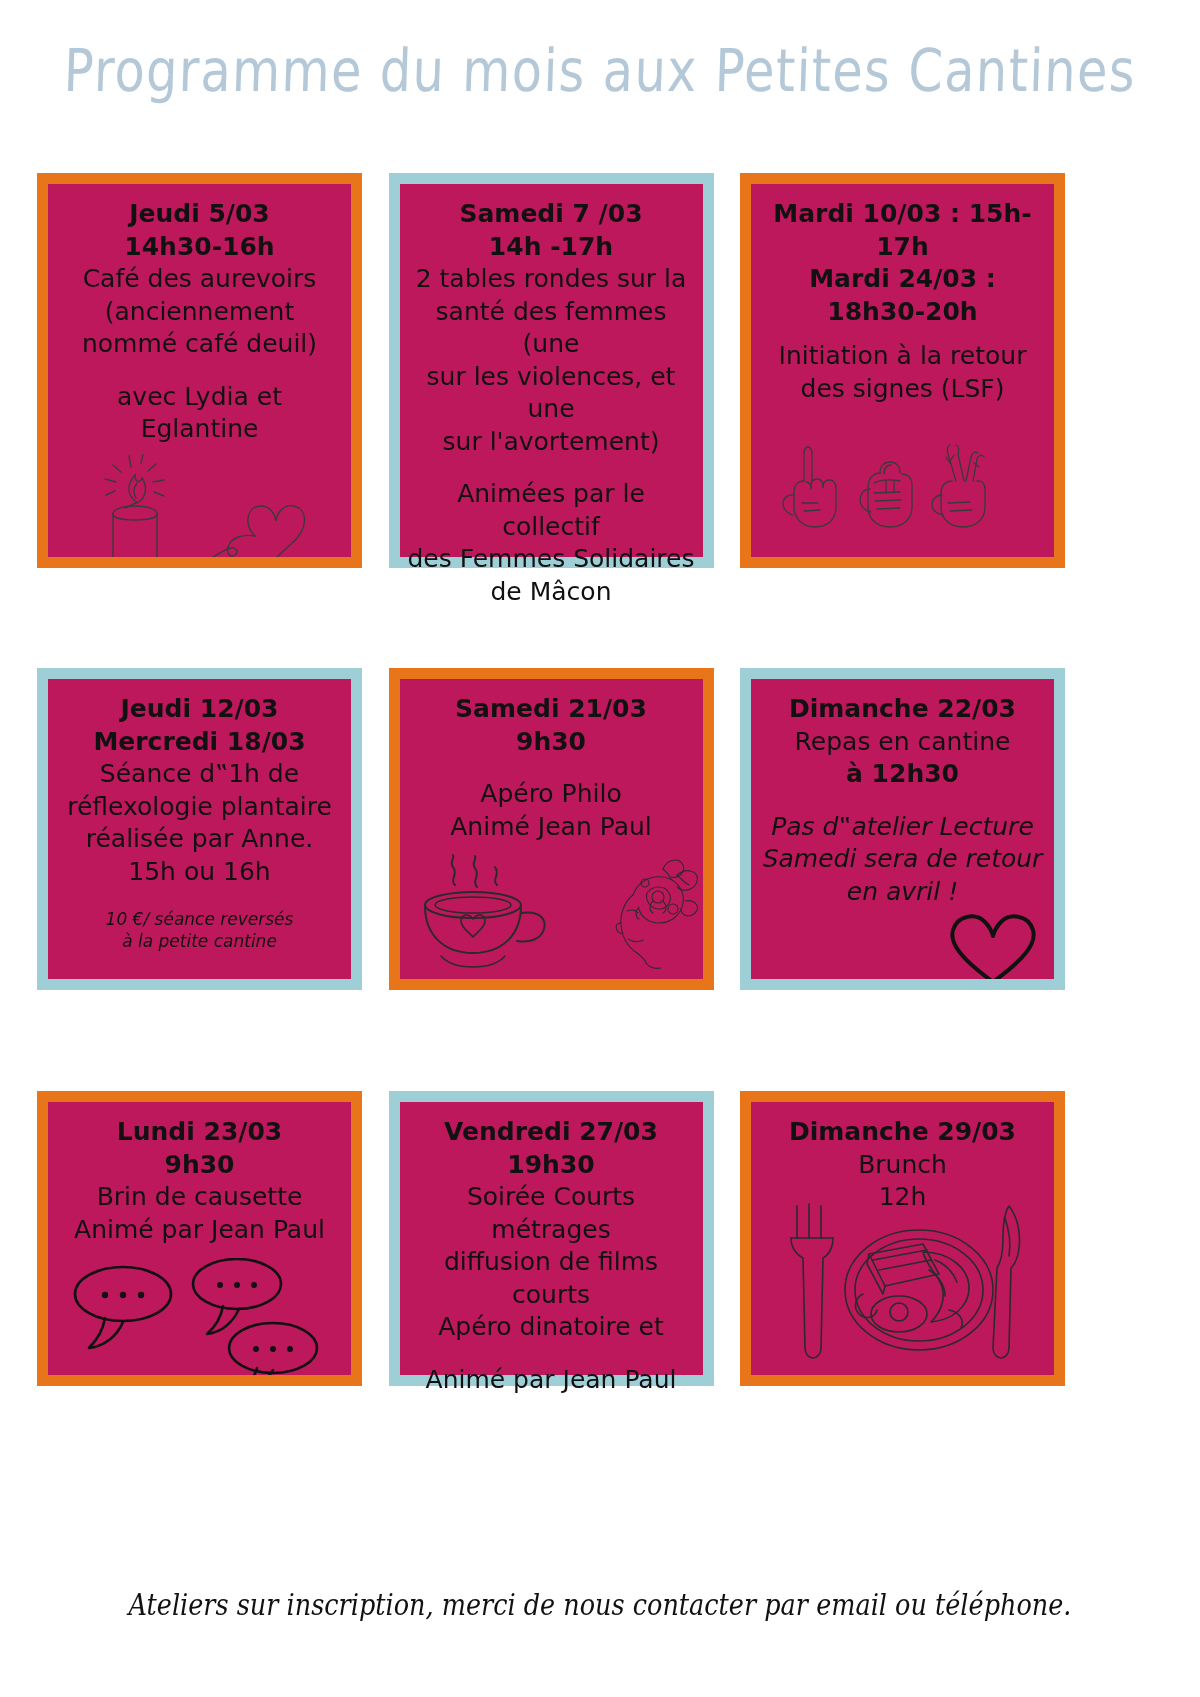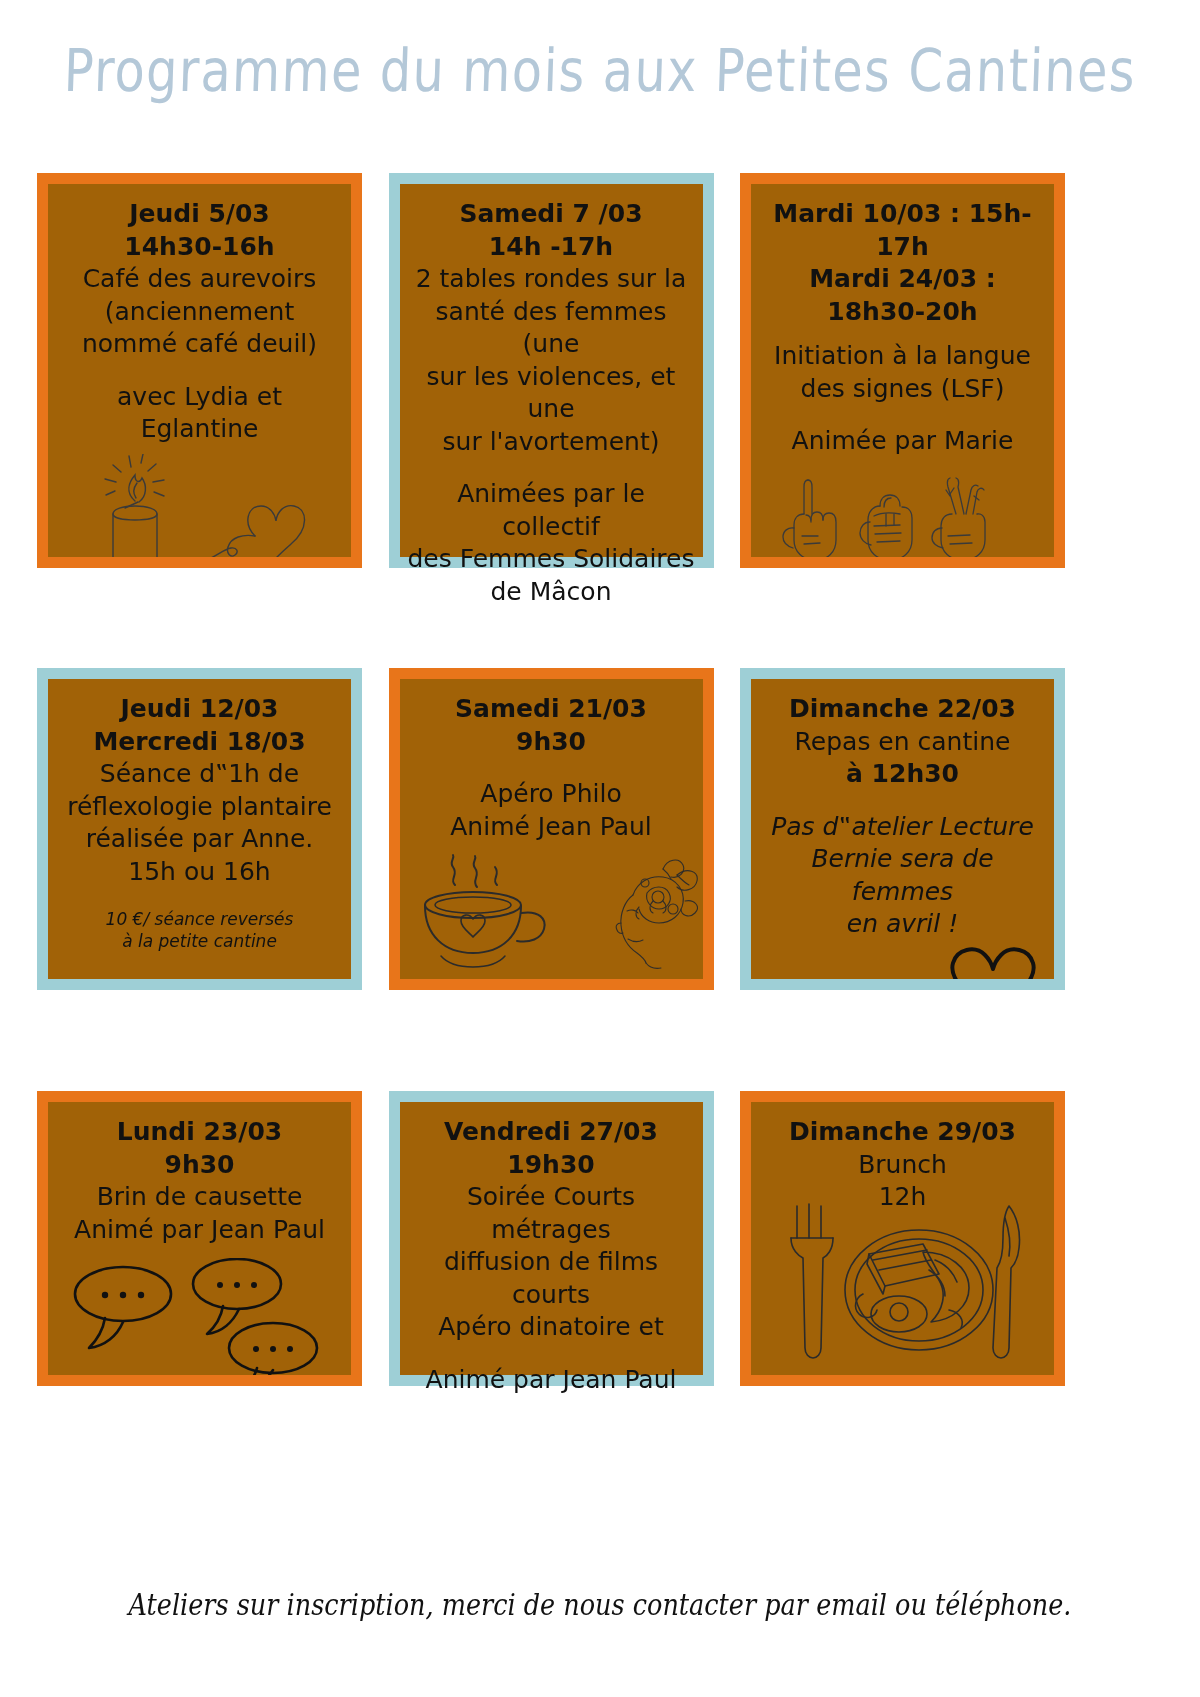--- a/index.html
+++ b/index.html
@@ -35,21 +35,21 @@
     justify-content:space-between;
     align-items:flex-start;
   }
   .row-1{ height:395px; }
   .row-2{ margin-top:100px; height:322px; }
   .row-3{ margin-top:101px; height:373px; }
 
   .card{
     width:325px;
     box-sizing:border-box;
-    background:#a16207;
+    background:#be185d;
     display:flex;
     flex-direction:column;
     align-items:center;
     position:relative;
   }
   .card.orange{ border:11px solid #e8751a; }
   .card.blue  { border:11px solid #9ecfd6; }
 
   .card-body{
     width:100%;
@@ -158,24 +158,23 @@
         <span class="ln">de Mâcon</span>
       </div>
     </div>
 
     <div class="card orange c3">
       <div class="card-body">
         <span class="ln b">Mardi 10/03 : 15h-17h</span>
         <span class="ln b">Mardi 24/03 :</span>
         <span class="ln b">18h30-20h</span>
         <span class="gap-s"></span>
-        <span class="ln">Initiation à la langue</span>
+        <span class="ln">Initiation à la retour</span>
         <span class="ln">des signes (LSF)</span>
         <span class="gap"></span>
-        <span class="ln">Animée par Marie</span>
       </div>
       <div class="art art-lsf">
         <svg width="250" height="96" viewBox="0 0 250 96" fill="none" stroke="#3a3a3a" stroke-width="1.3" stroke-linecap="round" stroke-linejoin="round">
 
           <g>
             <path d="M30 10 C27 10 26 13 26 17 L26 44"></path>
             <path d="M30 10 C33 10 34 13 34 17 L34 44"></path>
             <path d="M26 44 C20 44 16 48 16 55 L16 70 C16 82 25 90 37 90 C50 90 58 82 58 70 L58 52 C58 46 55 43 51 43 C47 43 45 46 45 50"></path>
             <path d="M45 50 C45 45 43 42 39 42 C35 42 33 45 33 50"></path>
             <path d="M33 52 C33 47 31 45 28 45"></path>
@@ -278,21 +277,21 @@
       </div>
     </div>
 
     <div class="card blue c6">
       <div class="card-body">
         <span class="ln b">Dimanche 22/03</span>
         <span class="ln">Repas en cantine</span>
         <span class="ln b">à 12h30</span>
         <span class="gap"></span>
         <span class="ln i">Pas d‟atelier Lecture</span>
-        <span class="ln i">Bernie sera de femmes</span>
+        <span class="ln i">Samedi sera de retour</span>
         <span class="ln i">en avril !</span>
       </div>
       <div class="art art-heart">
         <svg width="96" height="78" viewBox="0 0 96 78" fill="none" stroke="#111" stroke-width="4" stroke-linecap="round" stroke-linejoin="round">
           <path d="M48 72 C18 50 4 34 8 20 C12 6 30 2 40 12 C44 16 47 22 48 26 C49 22 52 16 56 12 C66 2 84 6 88 20 C92 34 78 50 48 72 Z"></path>
         </svg>
       </div>
     </div>
   </div>
 

